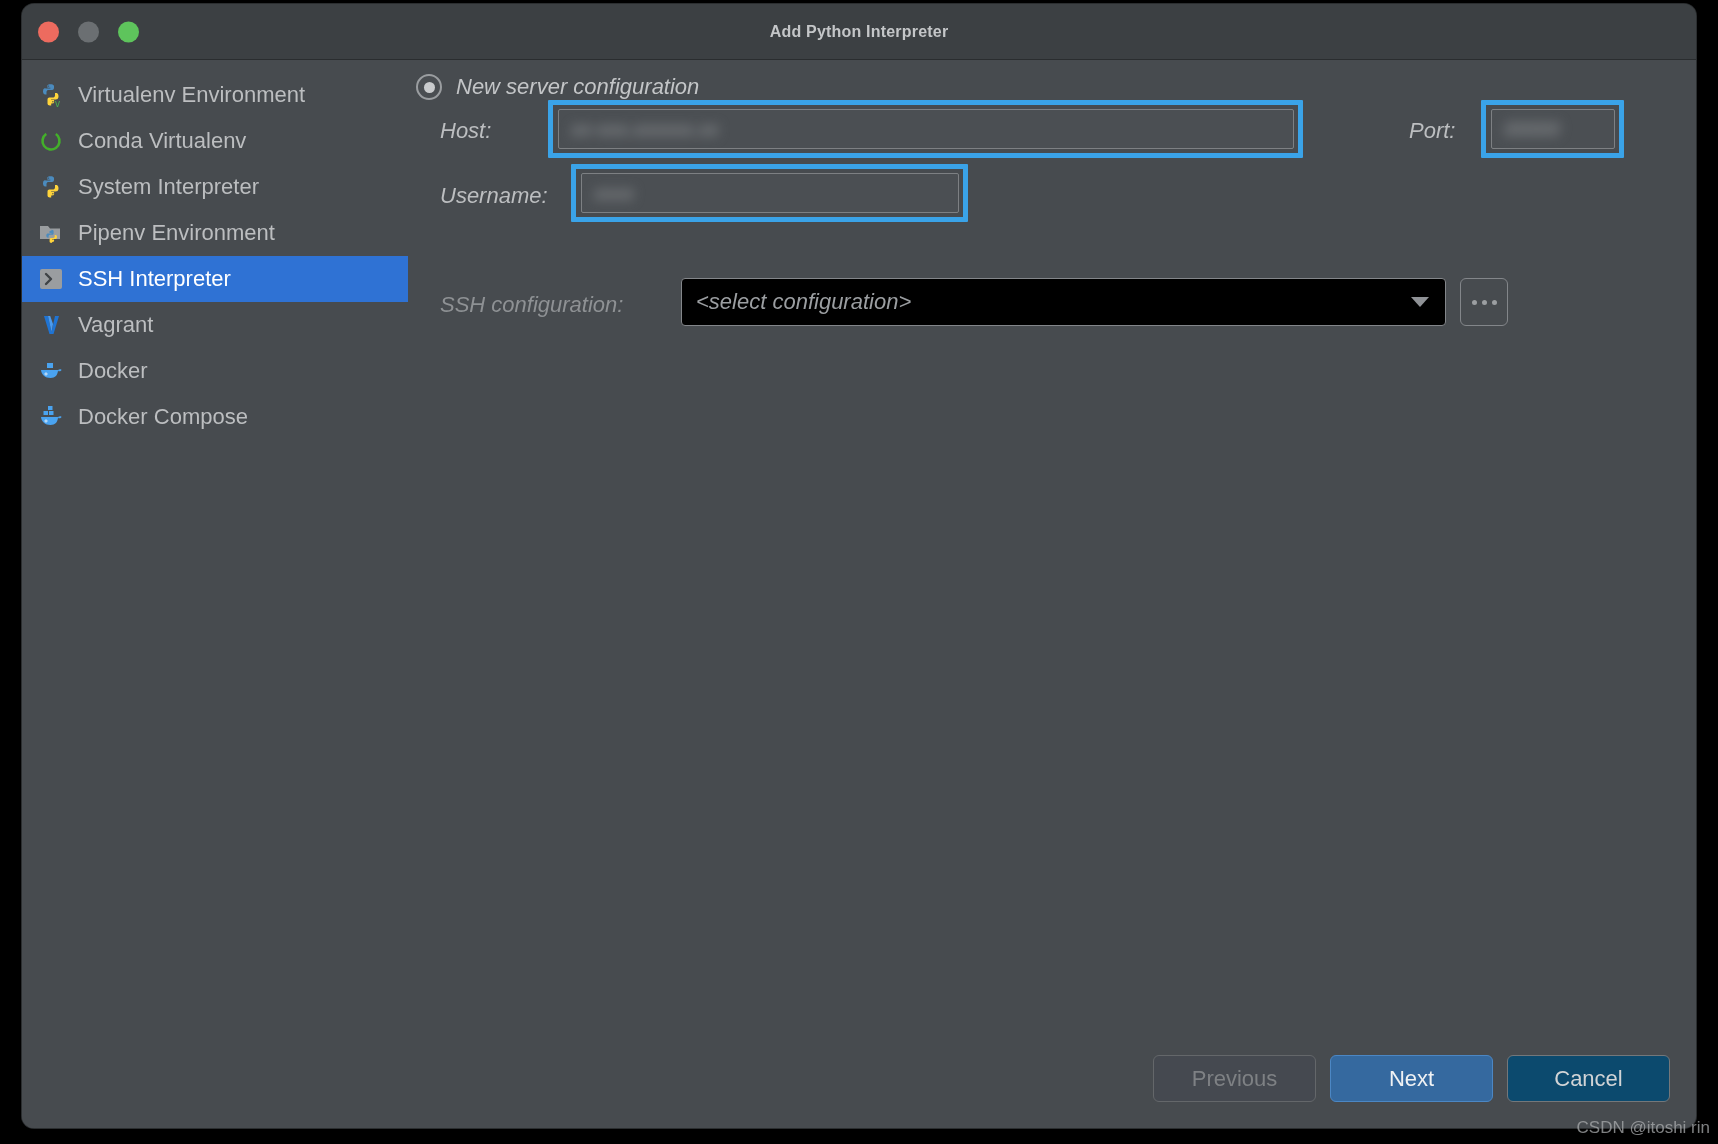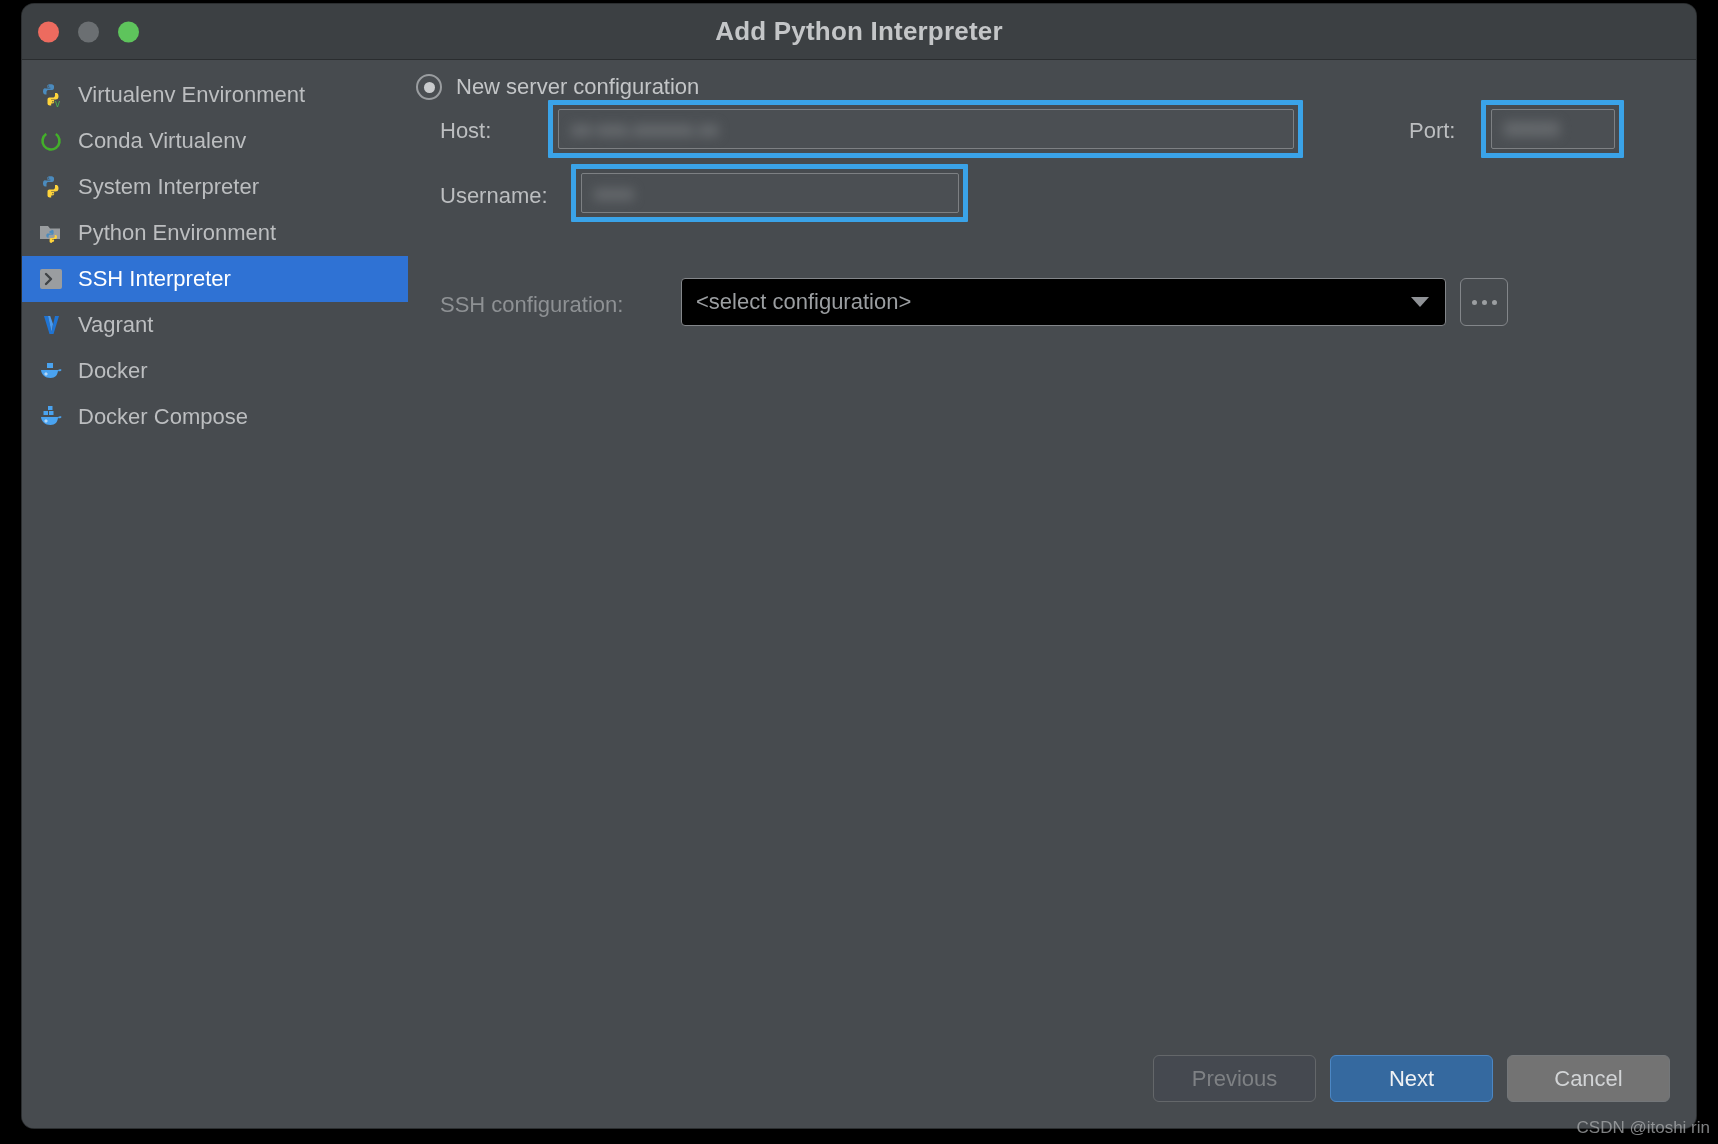--- a/index.html
+++ b/index.html
@@ -55,21 +55,21 @@
     border-radius: 50%;
     display: block;
   }
   .light.close    { background: #ed6b5f; }
   .light.minimize { background: #6b6f72; }
   .light.zoom     { background: #5ec45c; }
 
   .title-text {
     width: 100%;
     text-align: center;
-    font-size: 26px;
+    font-size: 16px;
     font-weight: bold;
     color: #c4c6c8;
     letter-spacing: 0.2px;
     user-select: none;
   }
 
   
   .win-body {
     position: relative;
     height: calc(1124px - 56px);
@@ -111,20 +111,21 @@
     display: flex;
     align-items: center;
     justify-content: center;
   }
 
   
   .main {
     flex: 1;
     position: relative;
     padding: 0;
+    font-style: italic;
   }
 
   .radio-row {
     position: absolute;
     display: flex;
     align-items: center;
     gap: 14px;
   }
   .radio-row.r1 { left: 8px;  top: 14px; }
   .radio-row.r2 { left: 8px;  top: 188px; }
@@ -264,21 +265,21 @@
   }
   .btn {
     height: 47px;
     min-width: 163px;
     border-radius: 6px;
     font-size: 22px;
     display: flex;
     align-items: center;
     justify-content: center;
     border: 1px solid #74777a;
-    background: #737373;
+    background: #0c4a6e;
     color: #d2d4d6;
     cursor: default;
     user-select: none;
   }
   .btn.disabled { color: #7e8184; border-color: #64676a; background: #454950; }
   .btn.primary  { background: #35699f; border-color: #4c87c4; color: #f0f2f4; }
 
   
   .watermark {
     position: absolute;
@@ -341,21 +342,21 @@
         </div>
 
         <div class="side-item">
           <span class="side-icon">
             <svg width="26" height="26" viewBox="0 0 26 26">
               <path d="M2 6h8l2 2.5h10V19H2z" fill="#9a9da0"></path>
               <path d="M13.5 10.5c-2 0-2 .9-2 .9v1.5h2v.5H10s-1.7-.2-1.7 2.2c0 2.2 1.5 2.1 1.5 2.1h.8v-1.5s0-1.5 1.5-1.5h2.1s1.4 0 1.4-1.3v-2.2s.2-1.5-2.1-1.5z" fill="#4b8bbe"></path>
               <path d="M14.1 22c2 0 2-.9 2-.9v-1.5h-2v-.5h3.2s1.7.2 1.7-2.1c0-2.2-1.5-2.1-1.5-2.1h-.8v1.5s0 1.5-1.5 1.5H13s-1.4 0-1.4 1.3v2.4s-.2 1.4 2.5 1.4z" fill="#ffd43b"></path>
             </svg>
           </span>
-          <span class="side-label">Python Environment</span>
+          <span class="side-label">Pipenv Environment</span>
         </div>
 
         <div class="side-item selected">
           <span class="side-icon">
             <svg width="24" height="22" viewBox="0 0 24 22">
               <rect x="1" y="1" width="22" height="20" rx="2" fill="#9a9da0"></rect>
               <path d="M7 6l5 5-5 5" fill="none" stroke="#3f4346" stroke-width="2.4" stroke-linecap="round" stroke-linejoin="round"></path>
             </svg>
           </span>
           <span class="side-label">SSH Interpreter</span>

